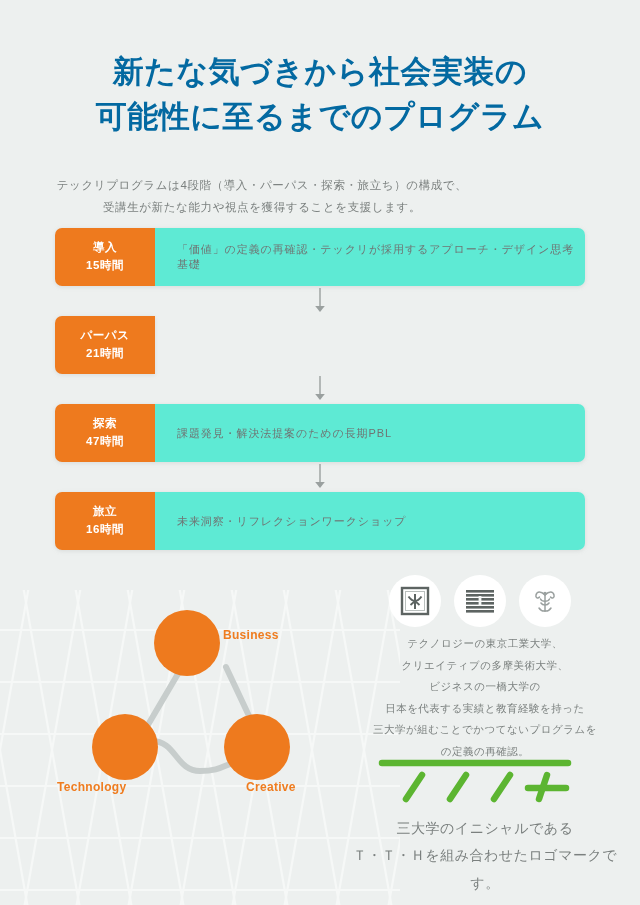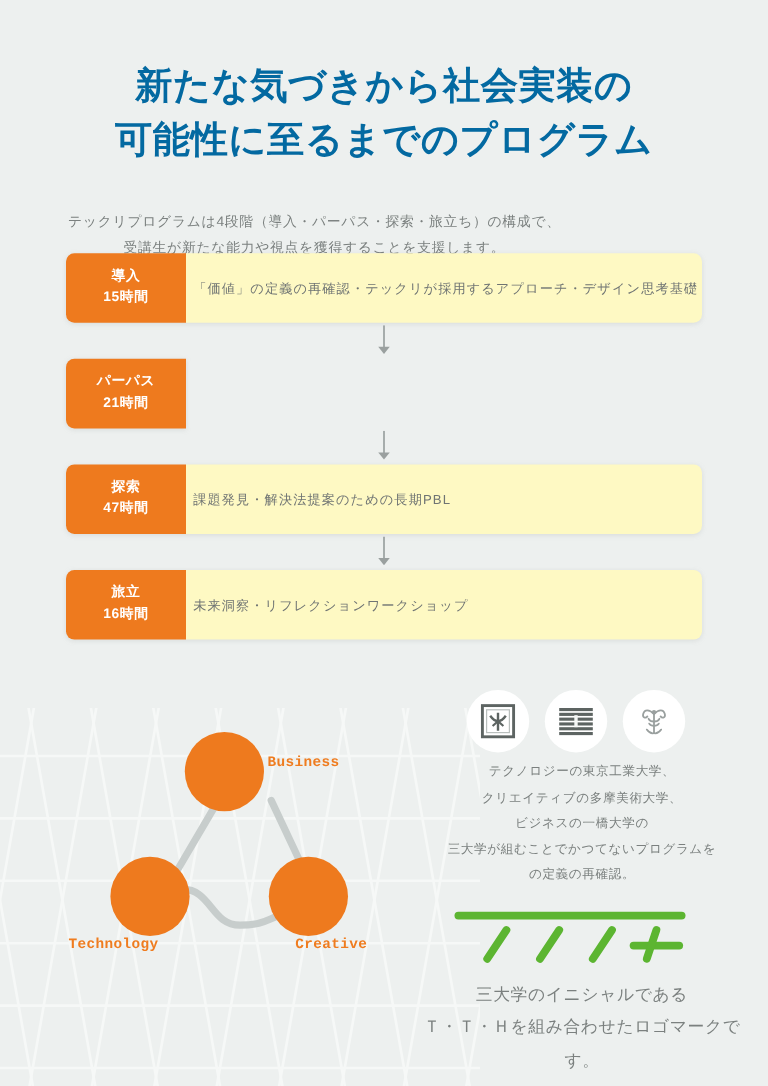--- a/index.html
+++ b/index.html
@@ -35,65 +35,64 @@
     position:absolute;left:0;top:174px;width:524px;
     text-align:center;
     color:#7b807f;
     font-size:11.5px;
     line-height:1.95;
     letter-spacing:0.6px;
   }
   .subtitle span{display:block;}
 
   
-  .steps{position:absolute;left:55px;top:211px;width:530px;}
+  .steps{position:absolute;left:55px;top:228px;width:530px;}
   .step-row{
     position:relative;
     height:58px;
     display:flex;
     align-items:stretch;
     filter:drop-shadow(0 1px 2px rgba(120,130,128,0.18));
   }
   .step-label{
     width:100px;flex:0 0 100px;
     background:#ee7a1e;
     border-radius:7px 0 0 7px;
     color:#ffffff;
     display:flex;flex-direction:column;
     align-items:center;justify-content:center;
     font-size:11.5px;font-weight:bold;line-height:1.55;
     letter-spacing:0.5px;
   }
   .step-body{
     flex:1;
-    background:#fef9c3;
+    background:#5eead4;
     border-radius:0 7px 7px 0;
     display:flex;align-items:center;
-    padding-left:6px;
+    padding-left:22px;
     font-size:11px;
     color:#6f7473;
     letter-spacing:0.9px;
   }
   .arrow{
     height:30px;
     display:flex;align-items:center;justify-content:center;
   }
   .arrow svg{display:block;}
 
   
   .trio{position:absolute;left:30px;top:595px;width:330px;height:230px;}
   .trio svg{display:block;}
   .trio-label{
     position:absolute;
     color:#ef7c1f;
     font-size:12px;
     font-weight:bold;
     letter-spacing:0.3px;
     white-space:nowrap;
-    font-family:Liberation Mono, monospace;
   }
   .lbl-business{left:193px;top:33px;}
   .lbl-technology{left:27px;top:185px;}
   .lbl-creative{left:216px;top:185px;}
 
   
   .badges{position:absolute;left:389px;top:575px;display:flex;gap:13px;}
   .badge{
     width:52px;height:52px;border-radius:50%;
     background:#ffffff;
@@ -262,20 +261,21 @@
         <circle cx="15" cy="7.5" r="1.8" fill="#9aa09f"></circle>
       </svg>
     </div>
 
   </div>
 
   <div class="uni-text">
     <span>テクノロジーの東京工業大学、</span>
     <span>クリエイティブの多摩美術大学、</span>
     <span>ビジネスの一橋大学の</span>
+    <span>日本を代表する実績と教育経験を持った</span>
     <span>三大学が組むことでかつてないプログラムを</span>
     <span>の定義の再確認。</span>
   </div>
 
   <div class="logomark">
     <svg width="210" height="55" viewBox="0 0 210 55" xmlns="http://www.w3.org/2000/svg">
       <g stroke="#5cb531" stroke-width="6.5" stroke-linecap="round" fill="none">
         <path d="M12 8 H198"></path>
         <path d="M36 44 L52 20"></path>
         <path d="M80 44 L96 20"></path>

